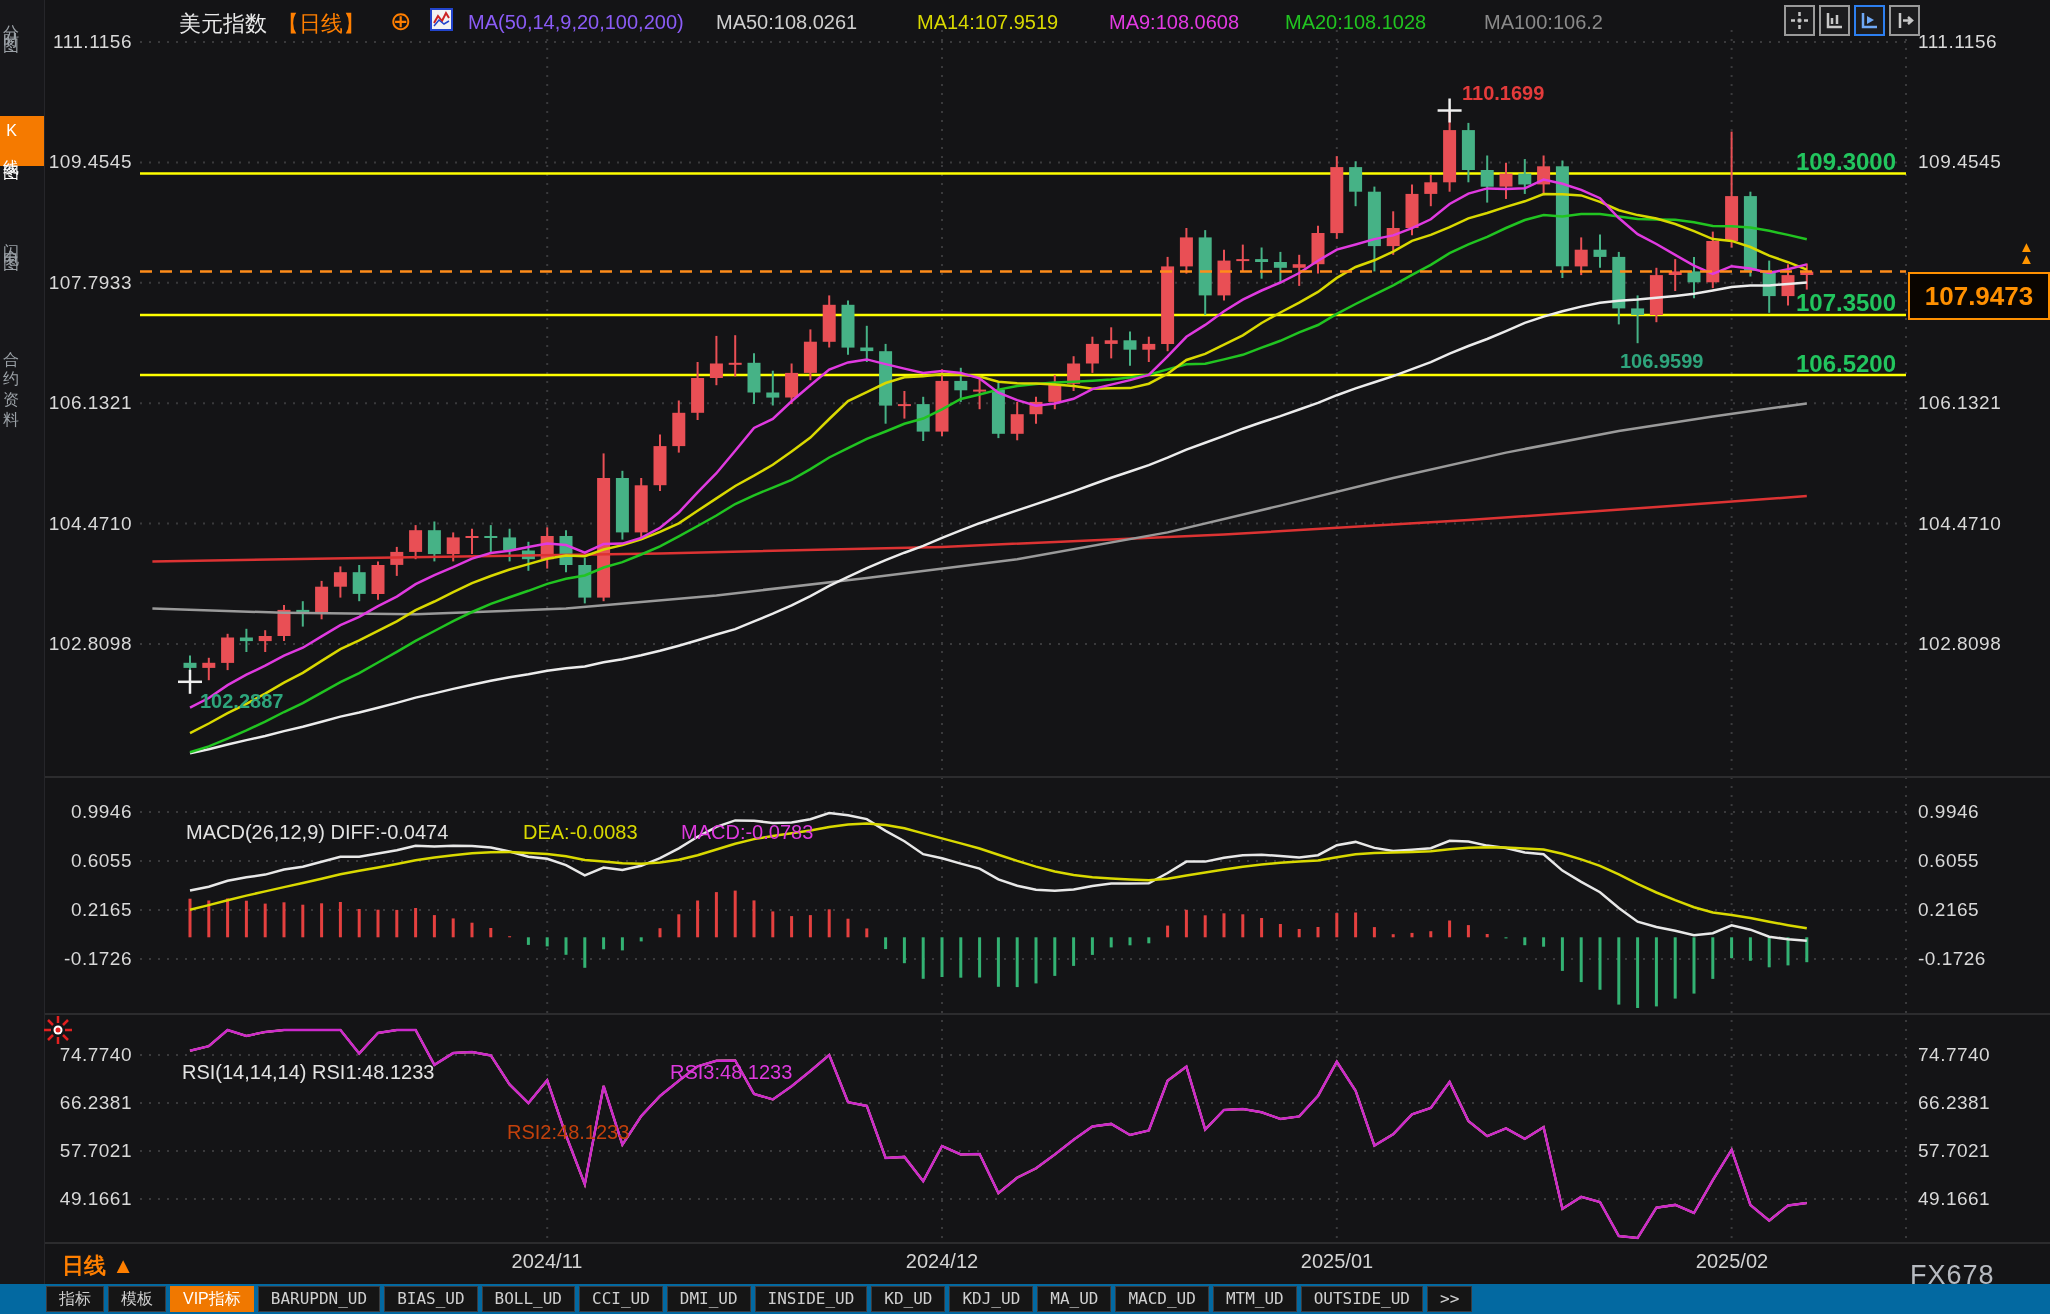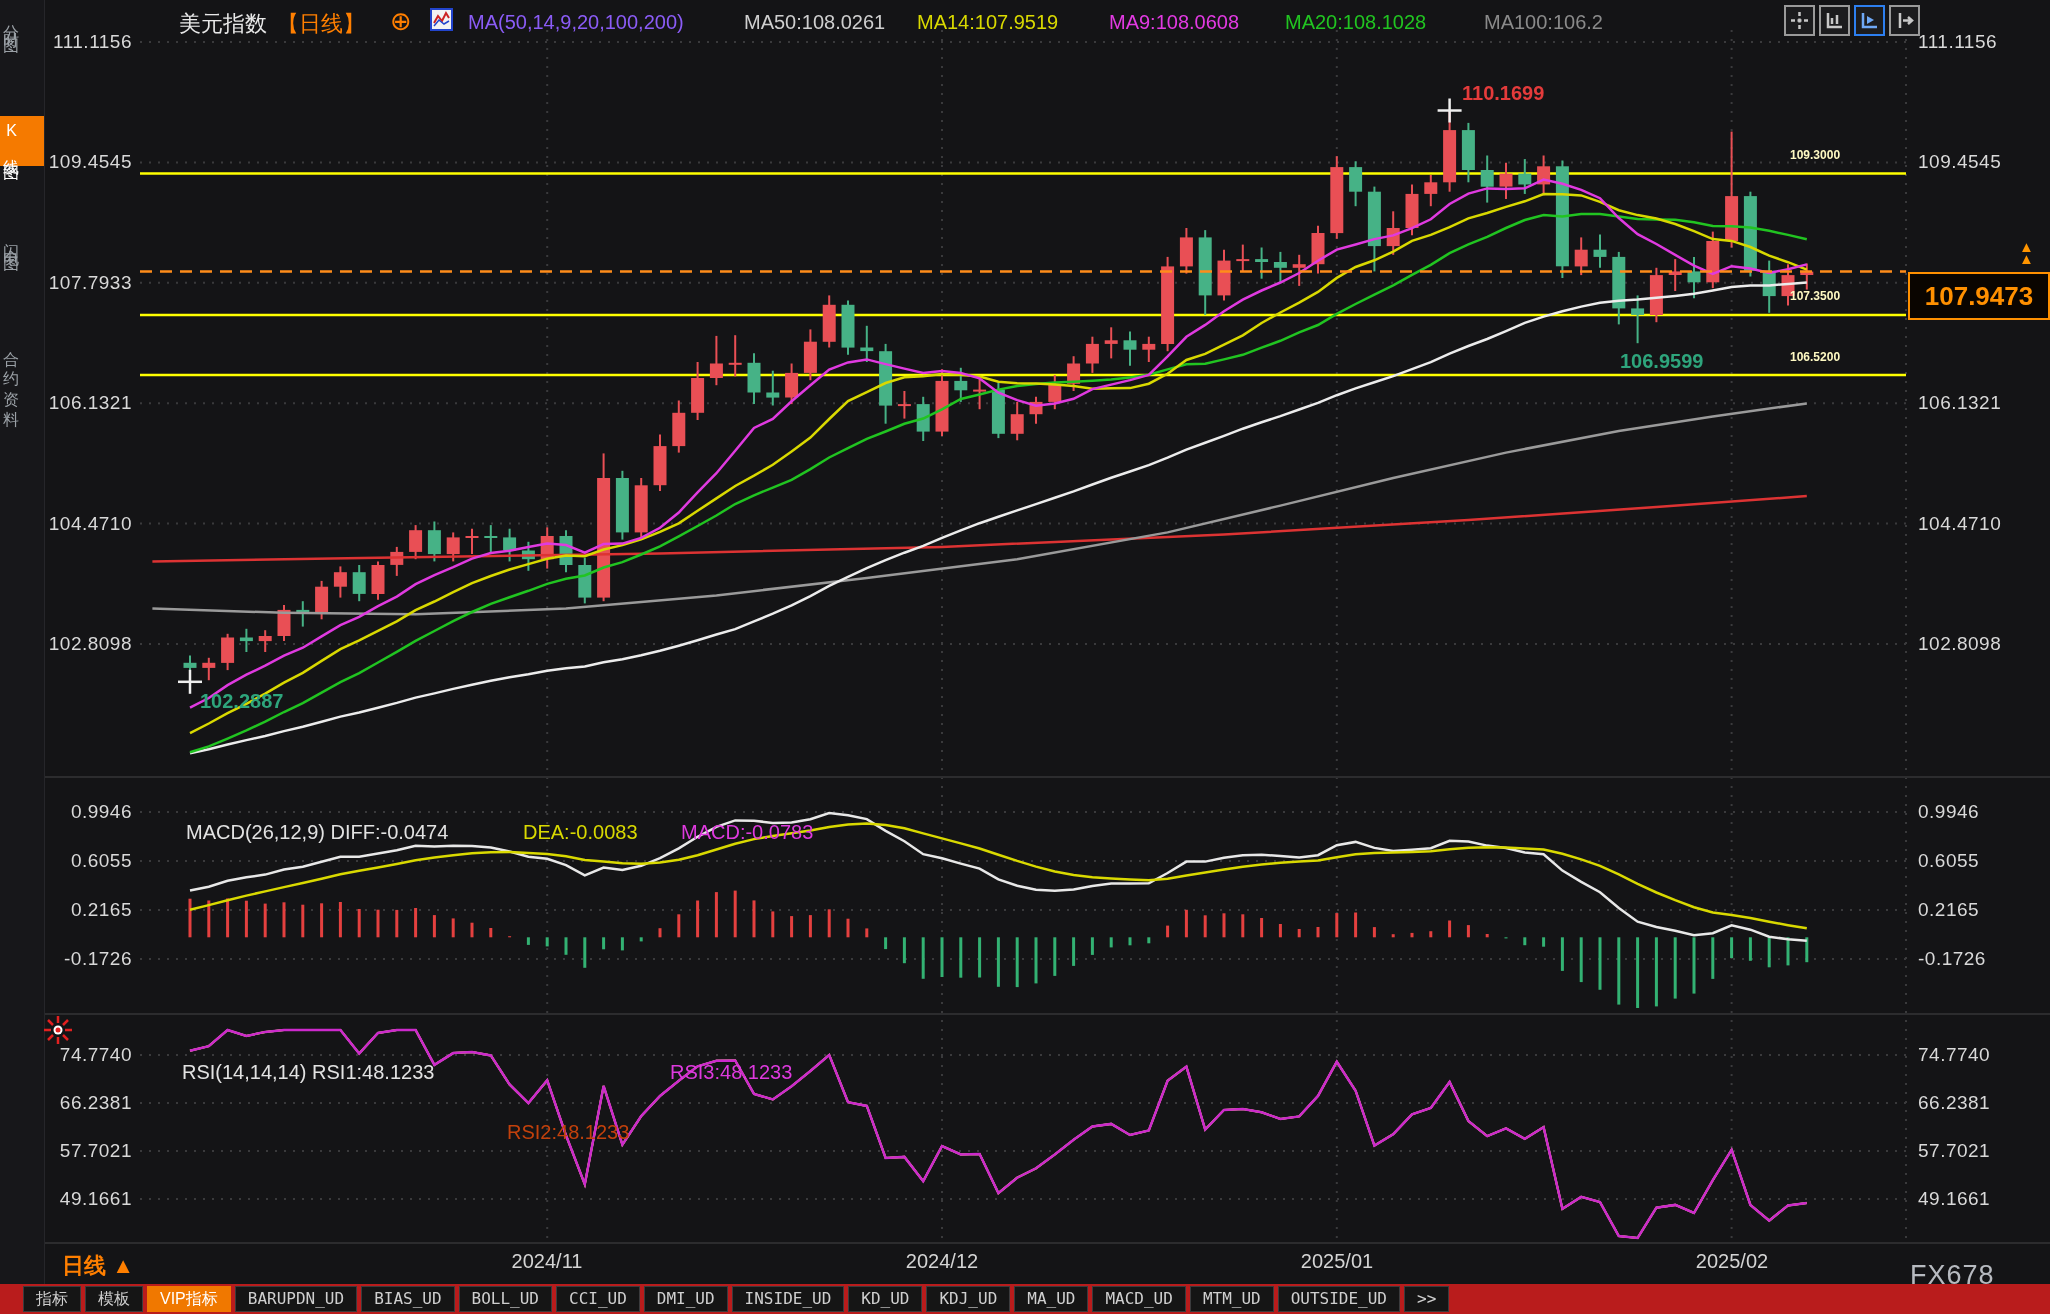--- a/index.html
+++ b/index.html
@@ -10,40 +10,40 @@
   .rail{position:absolute;left:0;top:0;width:44px;height:1284px;background:#17171a;border-right:1px solid #26262a;}
   .rail-item{position:absolute;left:0;width:44px;display:flex;justify-content:center;
              writing-mode:vertical-lr;text-orientation:upright;letter-spacing:7px;
              font-size:16px;color:#9aa0a6;padding:6px 0;cursor:pointer;}
   .rail-item.active{background:#f57a00;color:#fff;}
   
   #gfx{position:absolute;left:0;top:0;width:2050px;height:1284px;}
   .ovl{position:absolute;white-space:nowrap;}
   .tick{position:absolute;width:86px;text-align:right;font-size:19px;color:#d9d9d9;letter-spacing:0.5px;}
   .tick.r{text-align:left;width:120px;}
-  .ylab{position:absolute;font-size:12px;font-weight:700;color:#fef9c3;width:112px;text-align:left;}
+  .ylab{position:absolute;font-size:24px;font-weight:700;color:#22c55e;width:112px;text-align:center;}
   .glab{position:absolute;font-size:20px;font-weight:700;color:#2ea57c;}
   .rlab{position:absolute;font-size:20px;font-weight:700;color:#e43b3b;}
   .hdr{position:absolute;top:9px;font-size:22px;color:#e8e8e8;}
   .hdr-ma{position:absolute;top:11px;font-size:20px;}
   .pane-hdr{position:absolute;font-size:20px;margin-top:41px;}
   .price-box{position:absolute;left:1908px;top:272px;width:138px;height:44px;background:#0a0500;
              border:2px solid #ff9000;color:#ff9000;font-size:26px;font-weight:700;
              display:flex;align-items:center;justify-content:center;}
   .price-arrows{position:absolute;left:2019px;top:241px;color:#ff9500;font-size:15px;line-height:12px;text-align:center;}
   .datelab{position:absolute;top:1250px;width:100px;text-align:center;font-size:20px;color:#d4d4d4;}
   .period-sel{position:absolute;left:62px;top:1251px;font-size:22px;font-weight:700;color:#ff7f00;cursor:pointer;}
   .watermark{position:absolute;left:1910px;top:1260px;font-size:27px;color:#c9cdd3;letter-spacing:1px;opacity:.9;text-decoration:underline;}
   
   .tools{position:absolute;left:1784px;top:5px;display:flex;gap:4px;}
   .toolbtn{width:27px;height:27px;border:2px solid #9a9a9a;background:#1c1c1e;display:flex;align-items:center;justify-content:center;cursor:pointer;}
   .toolbtn.active{border-color:#2d7ff0;}
   
-  .toolbar{position:absolute;left:0;top:1284px;width:2050px;height:30px;background:#b91c1c;
-           display:flex;align-items:center;gap:4px;padding-left:23px;box-sizing:border-box;}
+  .toolbar{position:absolute;left:0;top:1284px;width:2050px;height:30px;background:#0369a1;
+           display:flex;align-items:center;gap:4px;padding-left:46px;box-sizing:border-box;}
   .btab{height:24px;line-height:24px;padding:0 12px;border:1px solid #3b3b3d;background:#151515;
         color:#cfcfcf;font-size:16px;font-family:"DejaVu Sans Mono","Liberation Mono",monospace;cursor:pointer;}
   .btab.cn{font-family:"Liberation Sans","DejaVu Sans",sans-serif;}
   .btab.active{background:#f07800;border-color:#f07800;color:#fff;}
   .icon-plus{position:absolute;left:390px;top:6px;font-size:26px;color:#ff7f00;cursor:pointer;}
 </style>
 </head>
 <body>
 
 <div class="screen">
@@ -364,21 +364,21 @@
   <div class="hdr" style="left:277px;color:#ff7f00">【日线】</div>
   <div class="icon-plus">⊕</div>
   <div class="ovl" style="left:430px;top:7px">
     <svg width="23" height="25">
         <rect x="1" y="2" width="21" height="21" fill="#f2f2f2" stroke="#2244cc" stroke-width="2"></rect>
         <polyline points="4,16 8,9 12,14 16,6 19,11" fill="none" stroke="#cc2222" stroke-width="2"></polyline>
         <polyline points="4,19 9,13 14,17 19,14" fill="none" stroke="#2244cc" stroke-width="1.5"></polyline>
       </svg>
   </div>
   <div class="hdr-ma" style="left:468px;color:#8b5cf6">MA(50,14,9,20,100,200)</div>
-  <div class="hdr-ma" style="left:744px;color:#cfcfcf">MA50:108.0261</div>
+  <div class="hdr-ma" style="left:716px;color:#cfcfcf">MA50:108.0261</div>
   <div class="hdr-ma" style="left:917px;color:#d9d900">MA14:107.9519</div>
   <div class="hdr-ma" style="left:1109px;color:#e23ae2">MA9:108.0608</div>
   <div class="hdr-ma" style="left:1285px;color:#21c421">MA20:108.1028</div>
   <div class="hdr-ma" style="left:1484px;color:#8a8a8a">MA100:106.2</div>
 
   <div class="tools">
     <div class="toolbtn">
       <svg width="19" height="19">
           <path d="M9.5 1v17M1 9.5h17" stroke="#c8c8c8" stroke-width="2.5" stroke-dasharray="4 2.5"></path>
         </svg>

